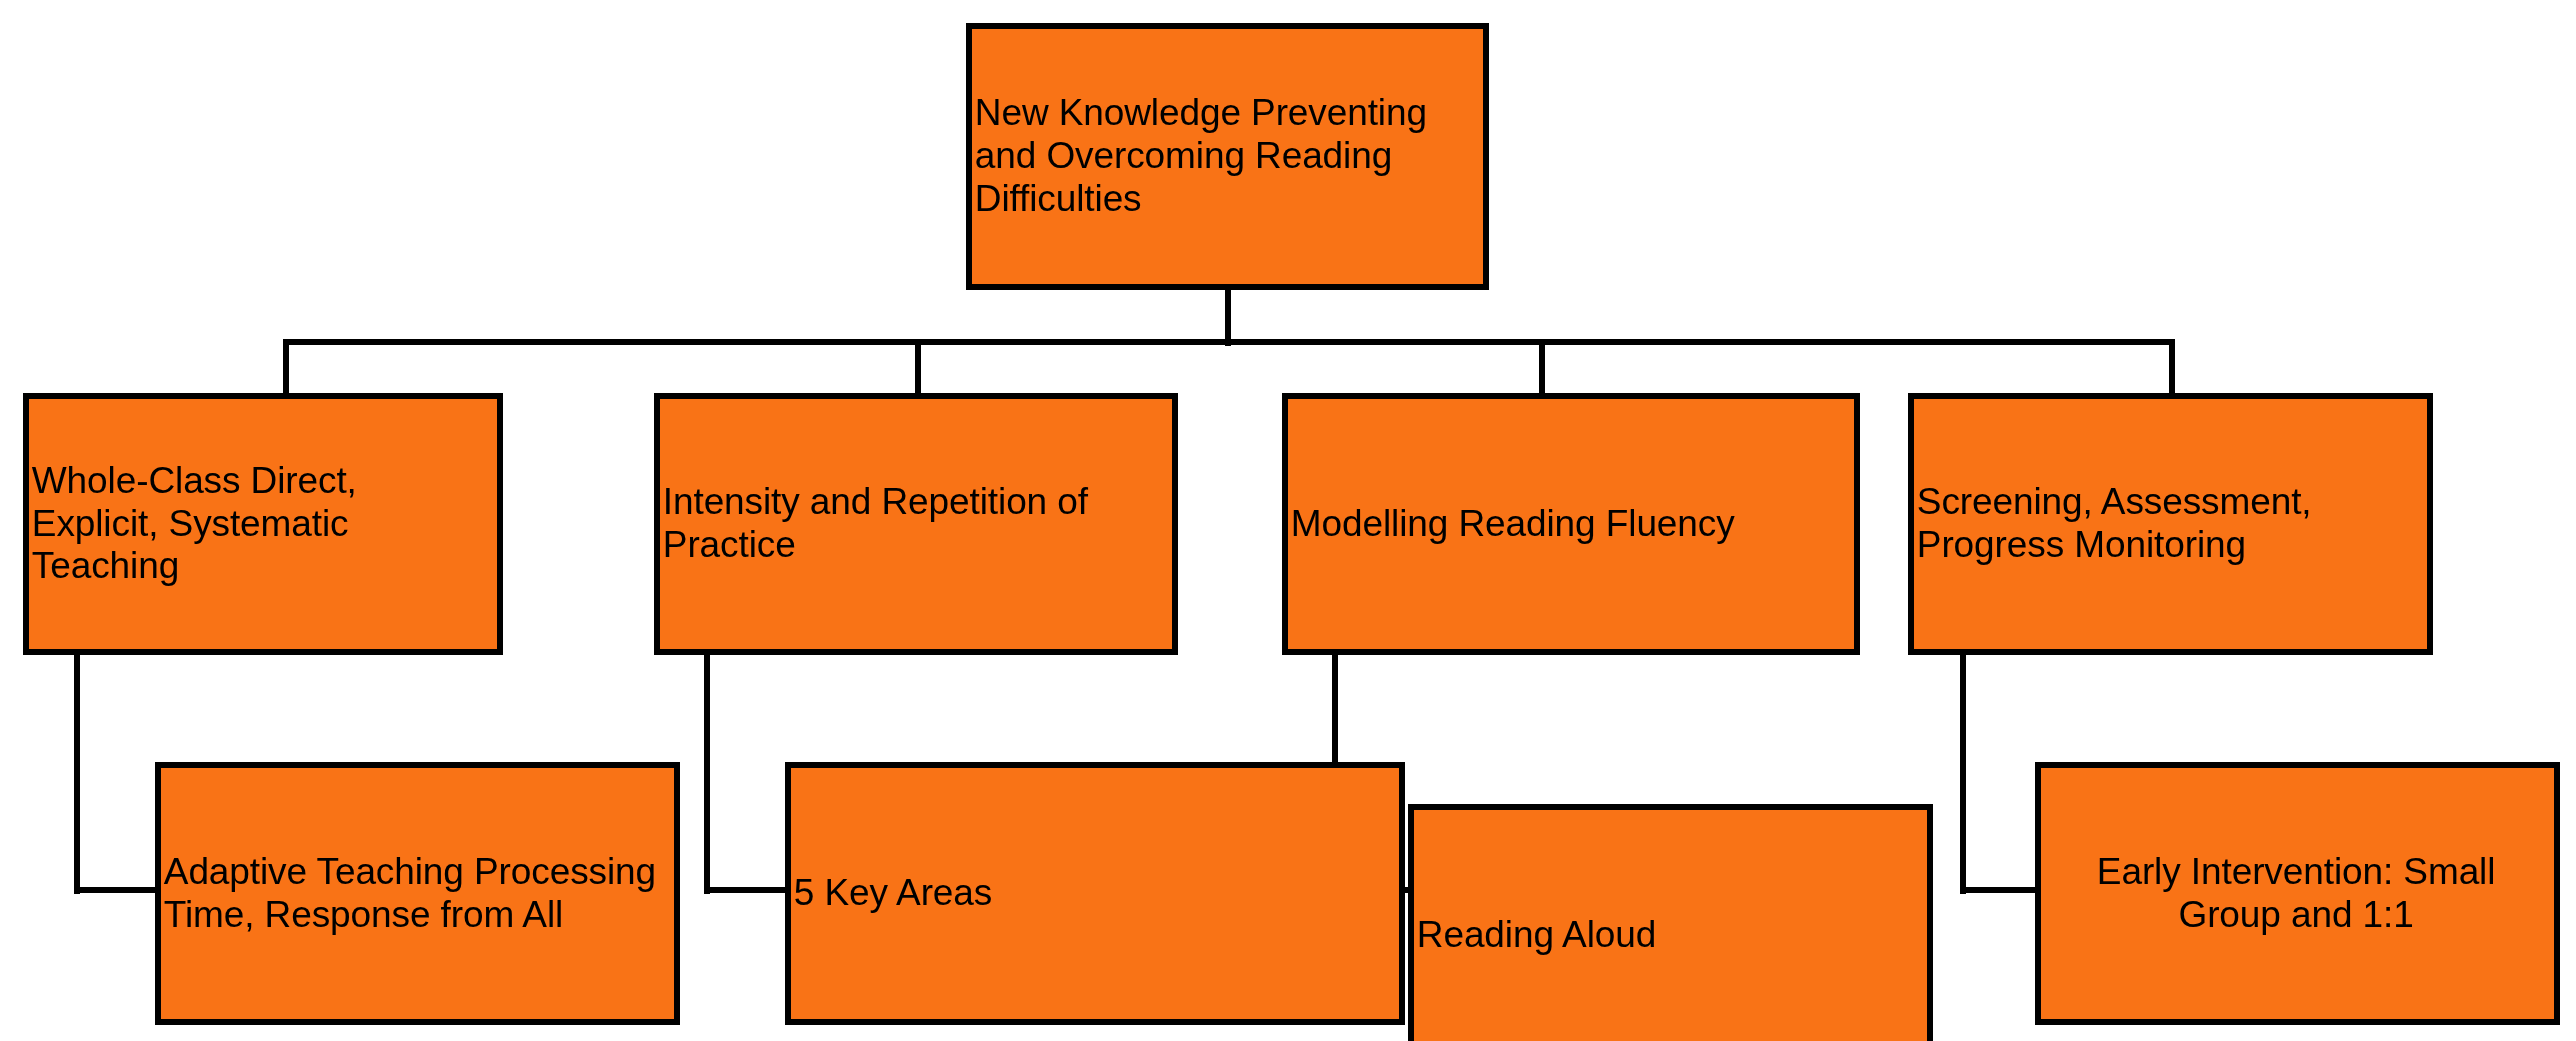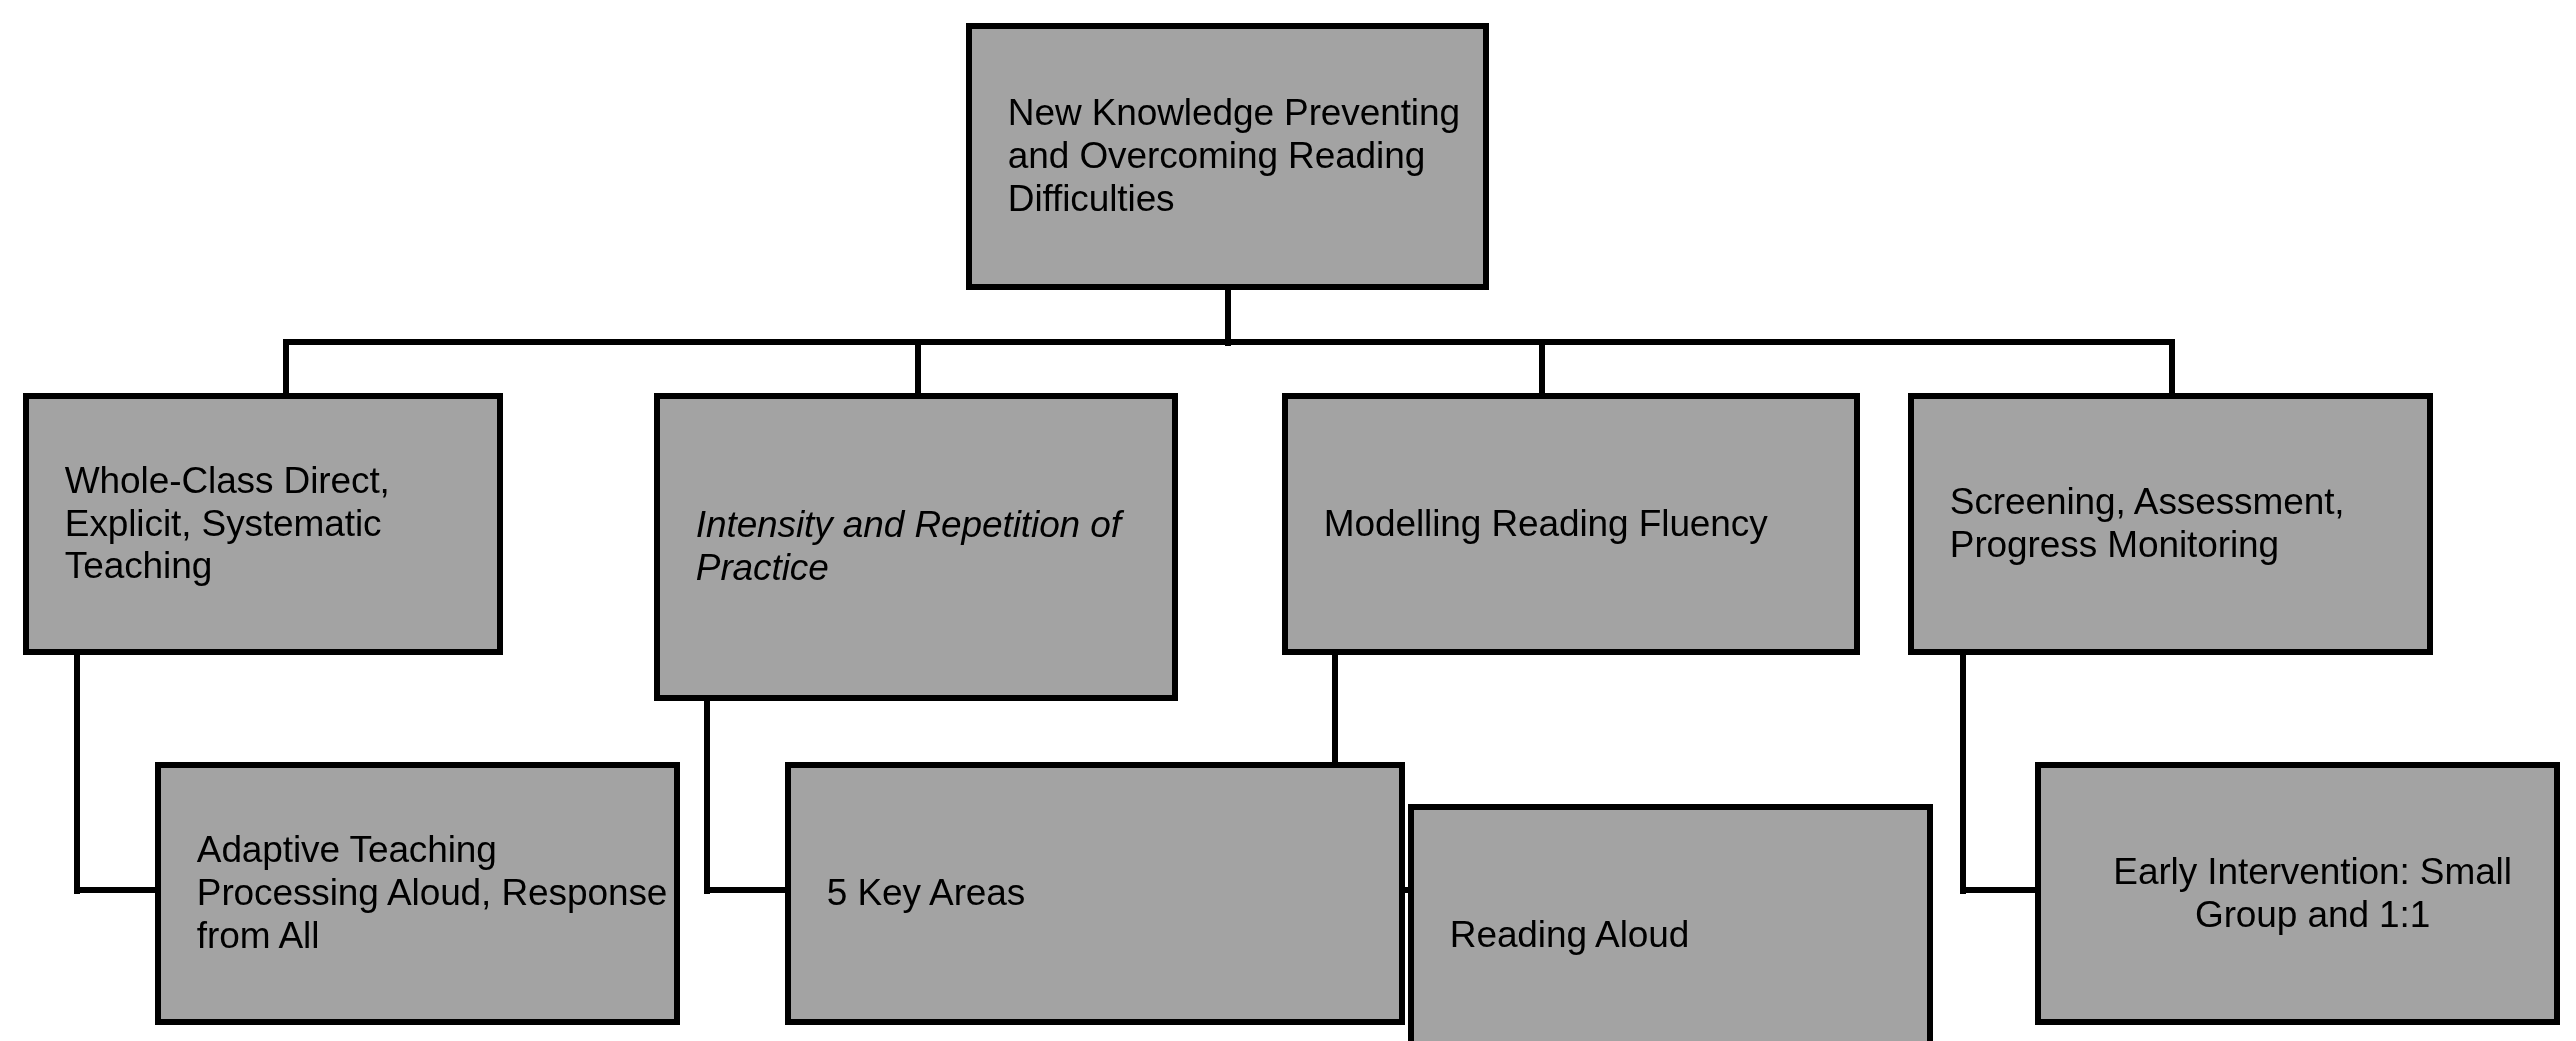--- a/index.html
+++ b/index.html
@@ -12,27 +12,26 @@
     position: relative;
     width: 2576px;
     height: 1042px;
     background: #ffffff;
     overflow: hidden;
     font-family: "Liberation Sans", sans-serif;
   }
   .node {
     position: absolute;
     box-sizing: border-box;
-    background: #a3a3a3;
+    background: #f97316;
     border: 6.3px solid #000000;
     display: flex;
     flex-direction: column;
     justify-content: center;
     z-index: 3;
-    padding-left: 33px;
   }
   .node-label {
     font-size: 37px;
     line-height: 1.16;
     color: #000000;
     padding: 0 5.6px 0 2.8px;
     white-space: pre-line;
     letter-spacing: -0.1px;
   }
   .connector {
@@ -56,21 +55,21 @@
 
   <div class="connector" style="left:283px; top:339px; width:6.3px; height:56px;"></div>
   <div class="connector" style="left:915px; top:339px; width:6.3px; height:56px;"></div>
   <div class="connector" style="left:1539px; top:339px; width:6.3px; height:56px;"></div>
   <div class="connector" style="left:2169px; top:339px; width:6.3px; height:56px;"></div>
 
   <div class="node" style="left:23px; top:393px; width:480px; height:262px;">
     <div class="node-label">Whole-Class Direct, Explicit, Systematic Teaching</div>
   </div>
 
-  <div class="node" style="left:654px; top:393px; width:524px; height:308px;font-style:italic;">
+  <div class="node" style="left:654px; top:393px; width:524px; height:262px;">
     <div class="node-label">Intensity and Repetition of Practice</div>
   </div>
 
   <div class="node" style="left:1282px; top:393px; width:578px; height:262px;">
     <div class="node-label">Modelling Reading Fluency</div>
   </div>
 
   <div class="node" style="left:1908px; top:393px; width:525px; height:262px;">
     <div class="node-label">Screening, Assessment, Progress Monitoring</div>
   </div>
@@ -81,21 +80,21 @@
   <div class="connector" style="left:704px; top:649px; width:6.3px; height:245px;"></div>
   <div class="connector" style="left:704px; top:887px; width:88px; height:6.3px;"></div>
 
   <div class="connector" style="left:1332px; top:649px; width:6.3px; height:245px;"></div>
   <div class="connector" style="left:1332px; top:887px; width:85px; height:6.3px;"></div>
 
   <div class="connector" style="left:1960px; top:649px; width:6.3px; height:245px;"></div>
   <div class="connector" style="left:1960px; top:887px; width:85px; height:6.3px;"></div>
 
   <div class="node" style="left:155px; top:762px; width:525px; height:263px;">
-    <div class="node-label">Adaptive Teaching Processing Aloud, Response from All</div>
+    <div class="node-label">Adaptive Teaching Processing Time, Response from All</div>
   </div>
 
   <div class="node" style="left:785px; top:762px; width:620px; height:263px;">
     <div class="node-label">5 Key Areas</div>
   </div>
 
   <div class="node" style="left:1408px; top:762px; width:525px; height:263px;margin-top:42px;">
     <div class="node-label">Reading Aloud</div>
   </div>
 

